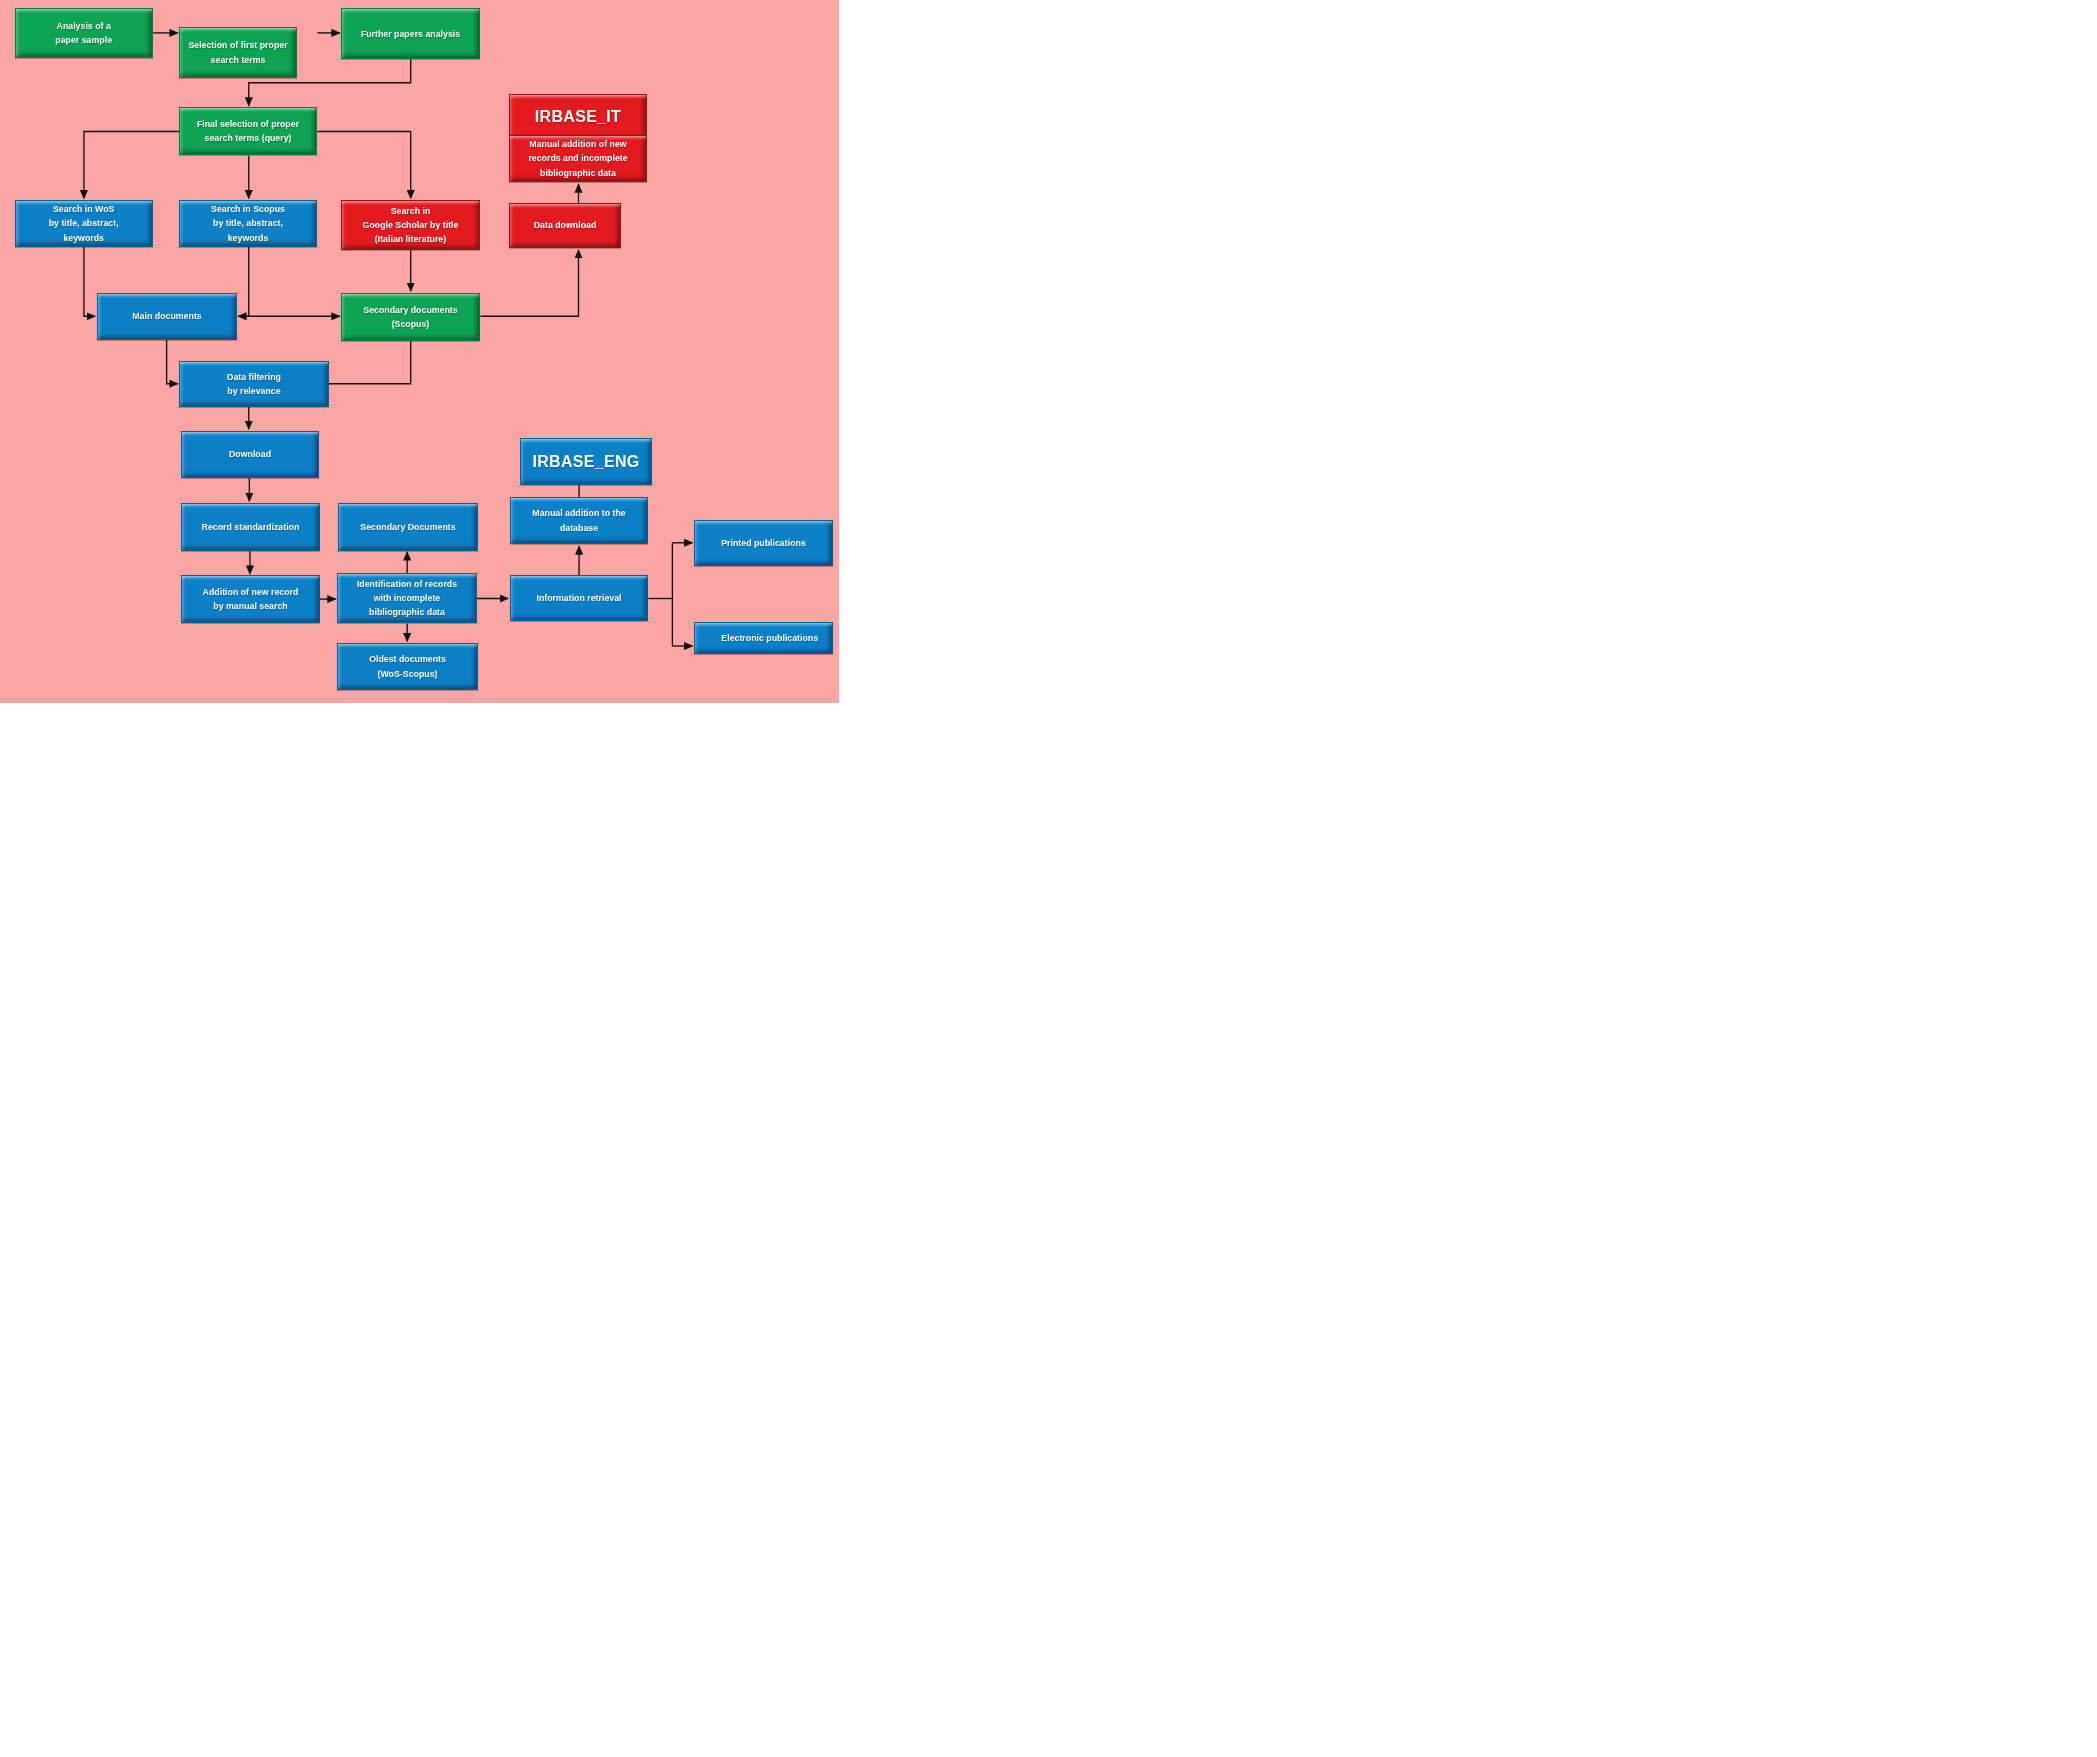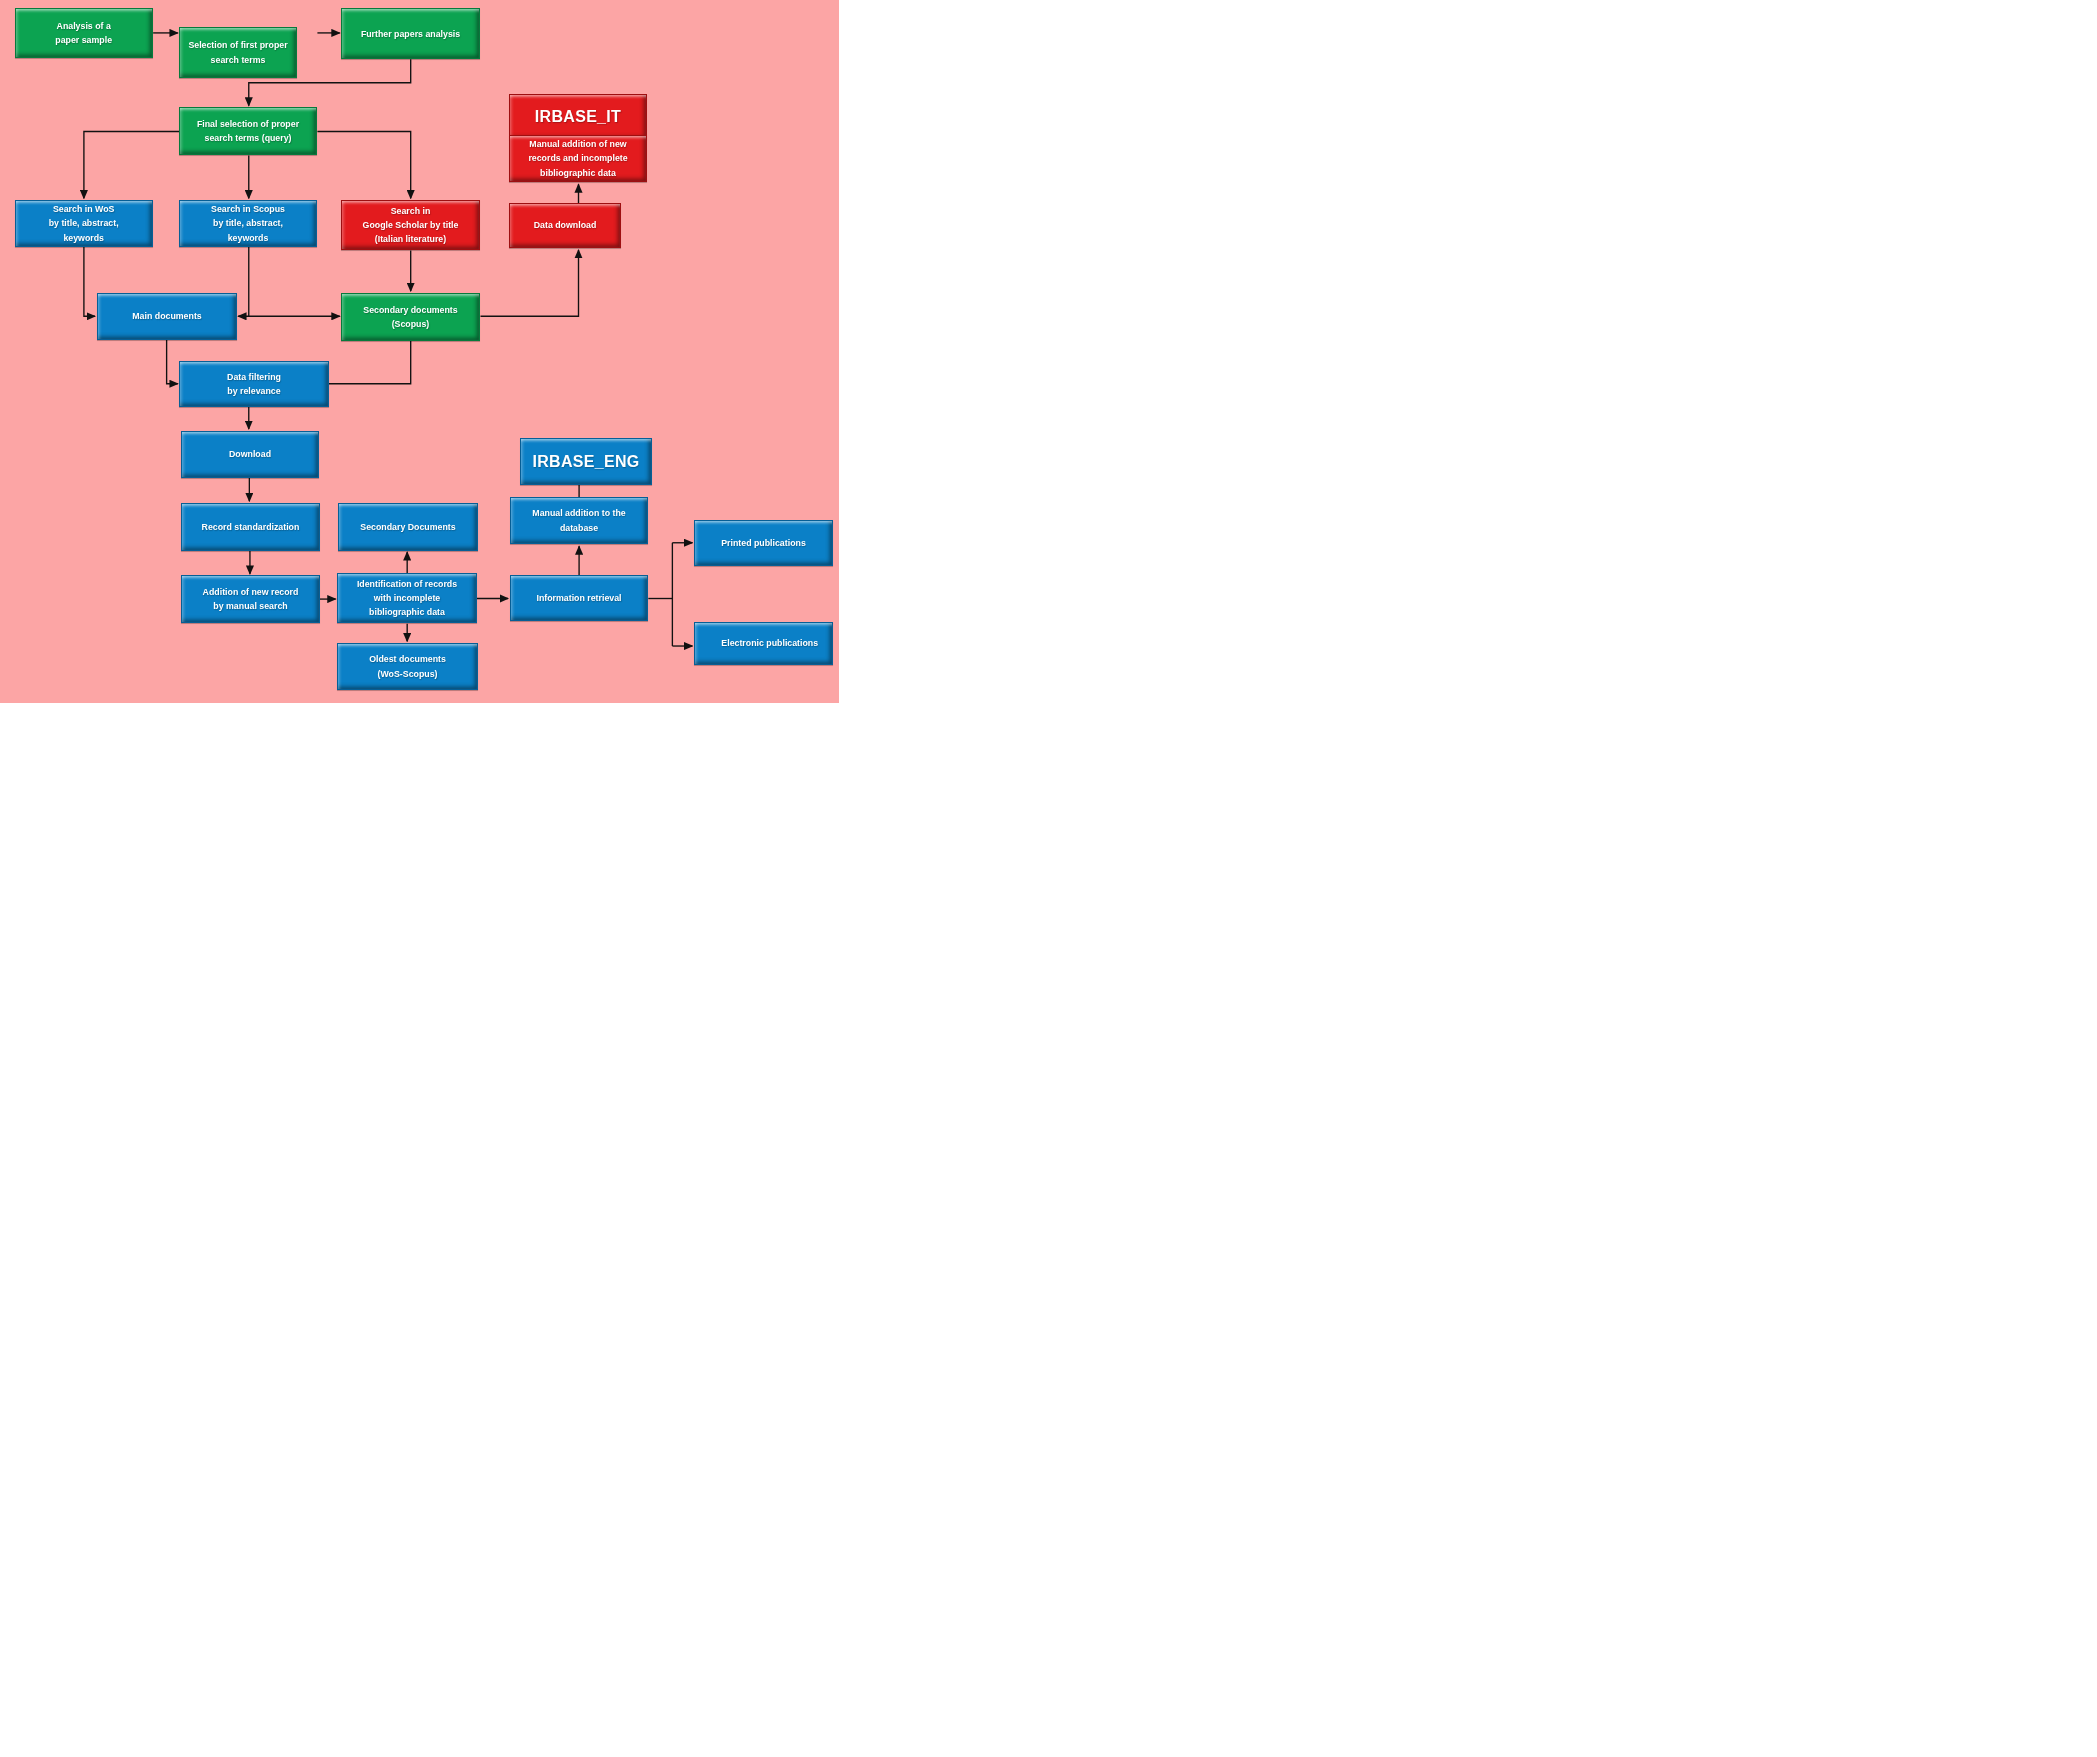--- a/index.html
+++ b/index.html
@@ -129,16 +129,16 @@
       <div class="node" style="left: 337px; top: 573px; width: 140px; height: 50px; --fill: #0b80c7; --dark: #075f96;"><span class="label">Identification of records
 with incomplete
 bibliographic data</span></div>
       <div class="node" style="left: 337px; top: 643px; width: 141px; height: 47px; --fill: #0b80c7; --dark: #075f96;"><span class="label">Oldest documents
 (WoS-Scopus)</span></div>
       <div class="node big" style="left: 520px; top: 414px; width: 132px; height: 47px; --fill: #0b80c7; --dark: #075f96;"><span class="label">IRBASE_ENG</span></div>
       <div class="node" style="left: 510px; top: 497px; width: 138px; height: 47px; --fill: #0b80c7; --dark: #075f96;"><span class="label">Manual addition to the
 database</span></div>
       <div class="node" style="left: 510px; top: 575px; width: 138px; height: 46px; --fill: #0b80c7; --dark: #075f96;"><span class="label">Information retrieval</span></div>
       <div class="node" style="left: 694px; top: 520px; width: 139px; height: 46px; --fill: #0b80c7; --dark: #075f96;"><span class="label">Printed publications</span></div>
-      <div class="node" style="left: 694px; top: 622px; width: 139px; height: 43px; padding-left: 16px; --fill: #0b80c7; --dark: #075f96;"><span class="label">Electronic publications</span></div>
+      <div class="node" style="left: 694px; top: 622px; width: 139px; height: 32px; padding-left: 16px; --fill: #0b80c7; --dark: #075f96;"><span class="label">Electronic publications</span></div>
     </div>
 </div>
 
 
 </body></html>

